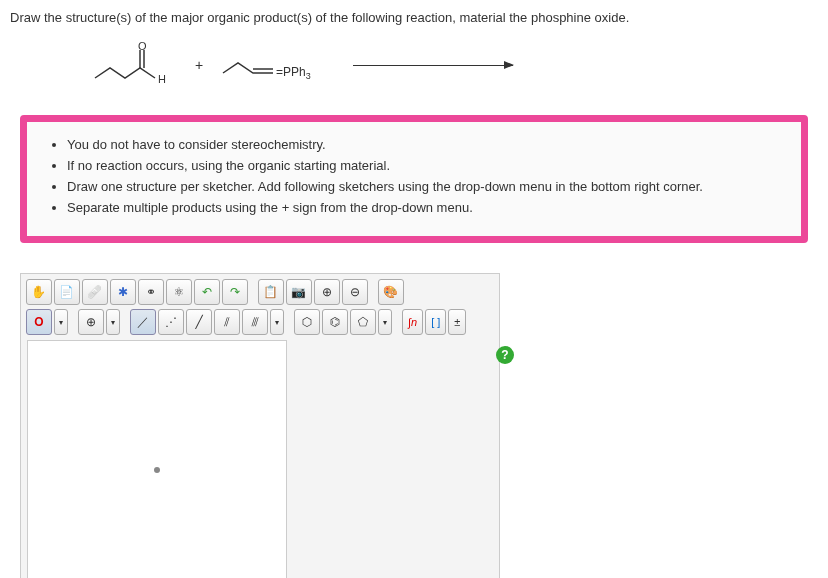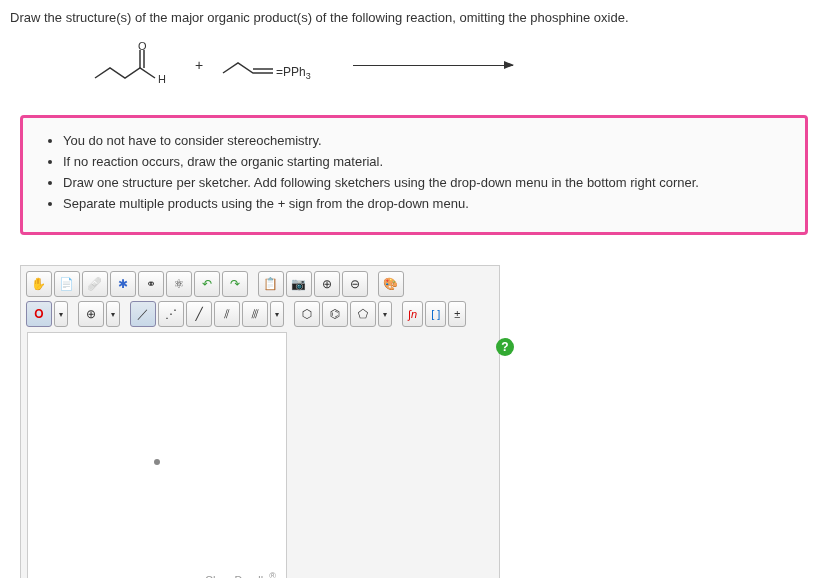--- a/index.html
+++ b/index.html
@@ -38,21 +38,21 @@
     .arrow::after {
       content: '';
       position: absolute;
       right: -1px;
       top: -4px;
       border-left: 10px solid #333;
       border-top: 4px solid transparent;
       border-bottom: 4px solid transparent;
     }
     .instructions-box {
-      border: 3px solid #ec4899;
+      border: 7px solid #ec4899;
       border-radius: 4px;
       background: #fafafa;
       padding: 15px 20px;
       margin: 0 10px 30px 10px;
     }
     .instructions-box ul {
       list-style: disc;
       padding-left: 20px;
     }
     .instructions-box li {
@@ -149,21 +149,21 @@
       width: 480px;
       margin-left: 10px;
       position: relative;
       padding-bottom: 40px;
       background: #fff;
     }
   </style>
 </head>
 <body>
 
-<div class="prompt-text">Draw the structure(s) of the major organic product(s) of the following reaction, omitting the phosphine oxide.</div>
+<div class="prompt-text">Draw the structure(s) of the major organic product(s) of the following reaction, material the phosphine oxide.</div>
 
 <div class="reaction-display">
   <svg class="molecule-svg" width="90" height="50">
     <path d="M5,38 L20,28 L35,38 L50,28 L65,38" stroke="#333" fill="none" stroke-width="1.5"></path>
     <line x1="50" y1="28" x2="50" y2="10" stroke="#333" stroke-width="1.5"></line>
     <line x1="54" y1="28" x2="54" y2="10" stroke="#333" stroke-width="1.5"></line>
     <text x="48" y="10" font-size="11" fill="#333">O</text>
     <text x="68" y="43" font-size="11" fill="#333">H</text>
   </svg>
   <span class="plus-sign">+</span>
@@ -171,21 +171,21 @@
     <path d="M5,28 L20,18 L35,28 L55,28" stroke="#333" fill="none" stroke-width="1.5"></path>
     <line x1="35" y1="24" x2="55" y2="24" stroke="#333" stroke-width="1.5"></line>
     <text x="58" y="31" font-size="12" fill="#333"><tspan>=PPh</tspan><tspan dy="3" font-size="9">3</tspan></text>
   </svg>
   <div class="arrow"></div>
 </div>
 
 <div class="instructions-box">
   <ul>
     <li>You do not have to consider stereochemistry.</li>
-    <li>If no reaction occurs, draw the organic starting material.</li>
+    <li>If no reaction occurs, using the organic starting material.</li>
     <li>Draw one structure per sketcher. Add following sketchers using the drop-down menu in the bottom right corner.</li>
     <li>Separate multiple products using the + sign from the drop-down menu.</li>
   </ul>
 </div>
 
 <div class="outer-sketch-wrap">
   <div class="sketcher-container" style="border:none;width:auto;margin:0;">
     <div class="toolbar-row">
       <div class="tool-btn" style="color:#c8a050;">✋</div>
       <div class="tool-btn">📄</div>

